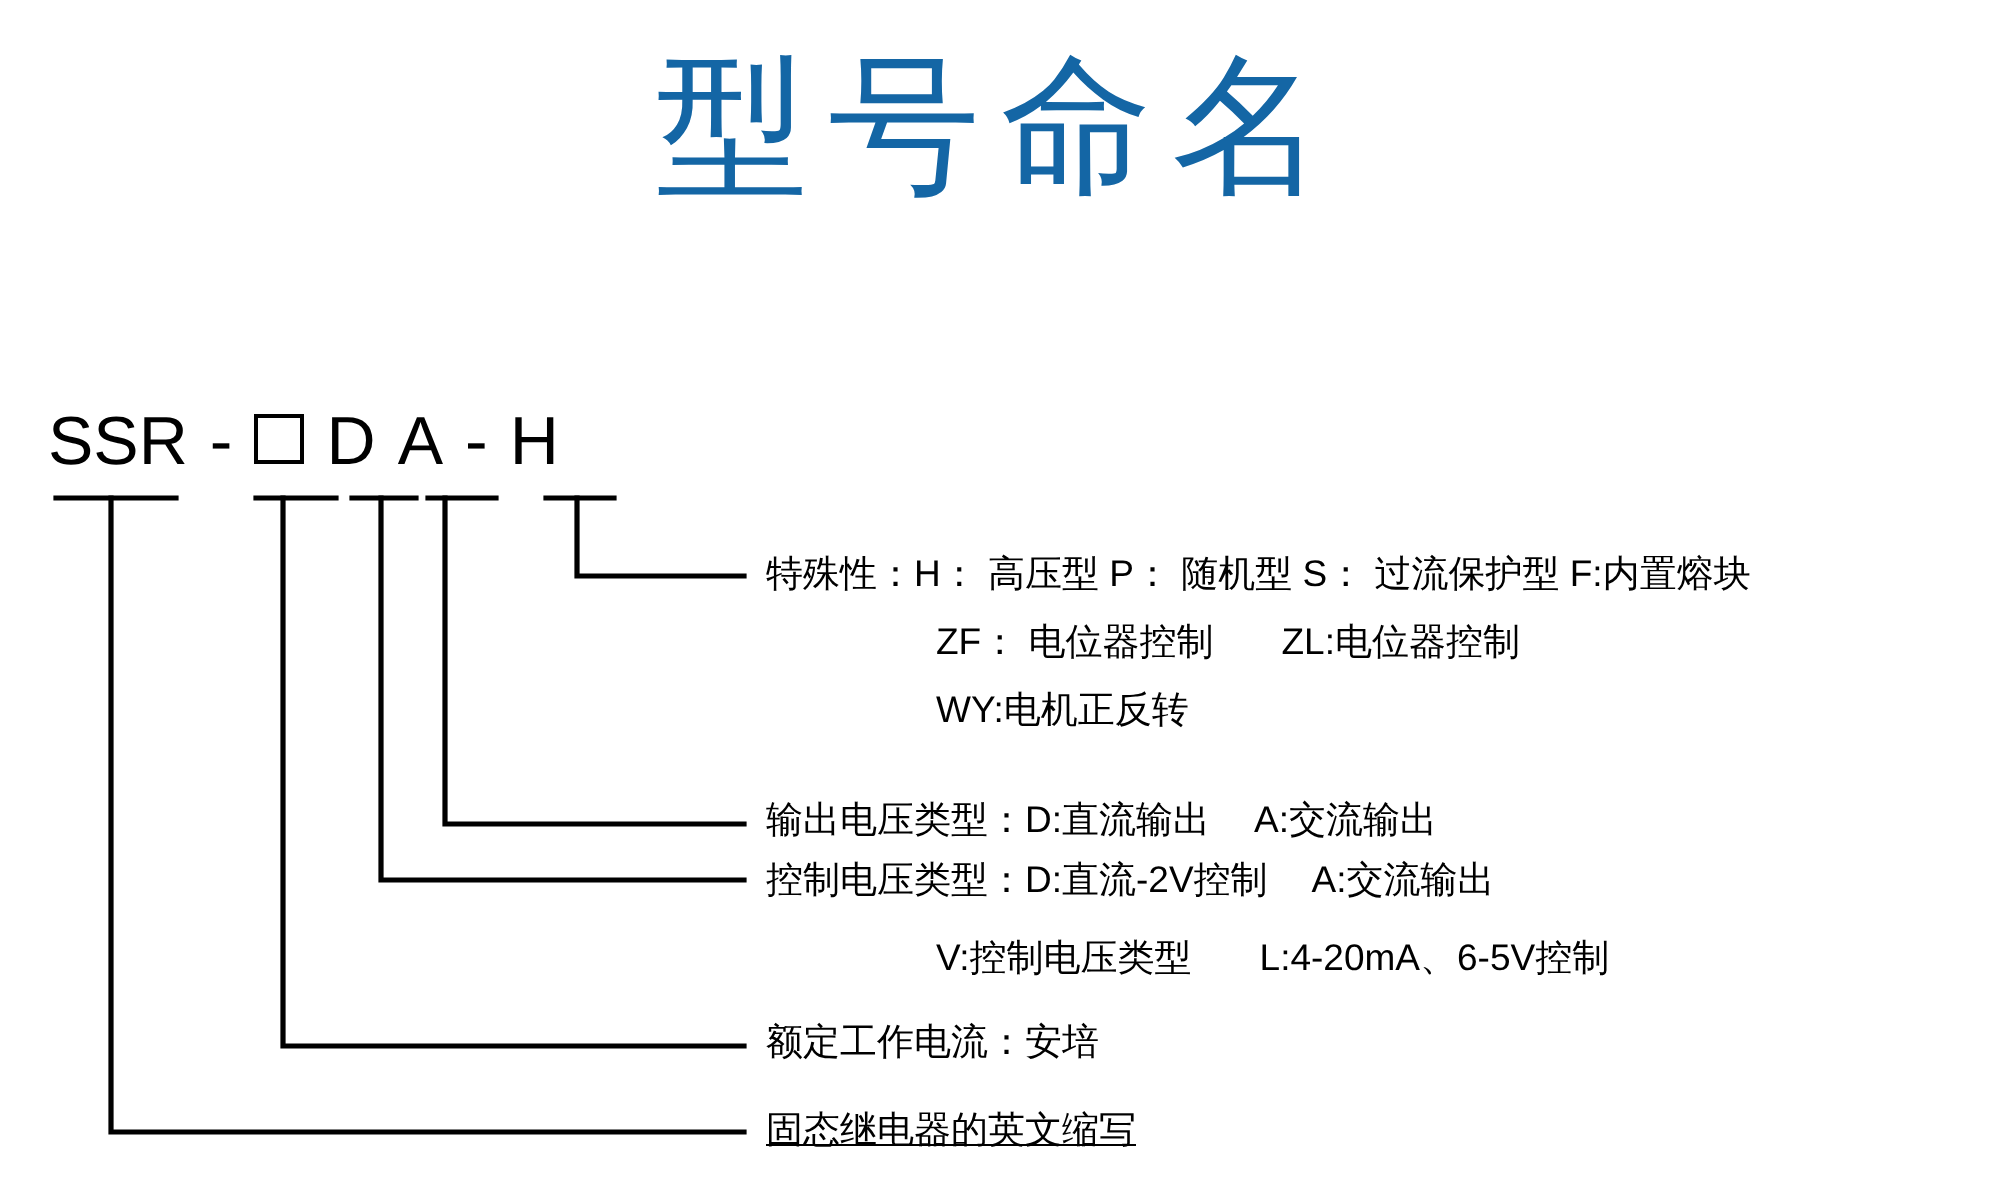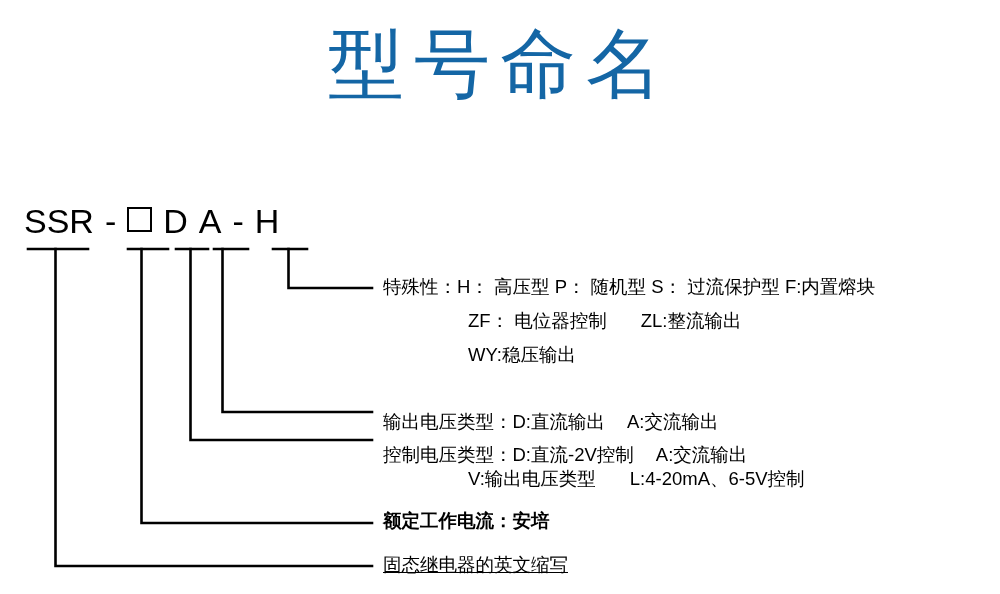--- a/index.html
+++ b/index.html
@@ -76,24 +76,24 @@
     line-height: 1.0;
     white-space: nowrap;
     color: #000;
   }
   .desc .gap-lg { display: inline-block; width: 22px; }
   .desc .gap-xl { display: inline-block; width: 34px; }
 
   #d-special     { left: 383px; top: 278px; }
   #d-special-2   { left: 468px; top: 312px; }
   #d-special-3   { left: 468px; top: 346px; }
-  #d-outvolt     { left: 383px; top: 401px; margin-top: 12px; }
-  #d-ctrlvolt    { left: 383px; top: 446px; }
+  #d-outvolt     { left: 383px; top: 401px; }
+  #d-ctrlvolt    { left: 383px; top: 431px; }
   #d-ctrlvolt-2  { left: 468px; top: 470px; }
-  #d-current     { left: 383px; top: 512px; font-weight: bold; }
+  #d-current     { left: 383px; top: 512px; }
   #d-abbrev      { left: 383px; top: 556px; text-decoration: underline; }
 </style>
 </head>
 <body>
 
 <div id="title">型号命名</div>
 
 <div id="code-row">
   <span class="tok">SSR</span>
   <span class="sp"></span>
@@ -129,37 +129,37 @@
 
     <path d="M 55.5 249 L 55.5 566 L 372 566"></path>
   </g>
 </svg>
 
 <div class="desc" id="d-special">
   <span>特殊性：</span><span>H： 高压型  P： 随机型  S： 过流保护型  F:内置熔块</span>
 </div>
 
 <div class="desc" id="d-special-2">
-  <span>ZF： 电位器控制</span><span class="gap-xl"></span><span>ZL:整流输出</span>
+  <span>ZF： 电位器控制</span><span class="gap-xl"></span><span>ZL:电位器控制</span>
 </div>
 
 <div class="desc" id="d-special-3">
-  <span>WY:稳压输出</span>
+  <span>WY:电机正反转</span>
 </div>
 
 <div class="desc" id="d-outvolt">
   <span>输出电压类型：</span><span>D:直流输出</span><span class="gap-lg"></span><span>A:交流输出</span>
 </div>
 
 <div class="desc" id="d-ctrlvolt">
   <span>控制电压类型：</span><span>D:直流-2V控制</span><span class="gap-lg"></span><span>A:交流输出</span>
 </div>
 
 <div class="desc" id="d-ctrlvolt-2">
-  <span>V:输出电压类型</span><span class="gap-xl"></span><span>L:4-20mA、6-5V控制</span>
+  <span>V:控制电压类型</span><span class="gap-xl"></span><span>L:4-20mA、6-5V控制</span>
 </div>
 
 <div class="desc" id="d-current">
   <span>额定工作电流：</span><span>安培</span>
 </div>
 
 <div class="desc" id="d-abbrev">
   <span>固态继电器的英文缩写</span>
 </div>
 

